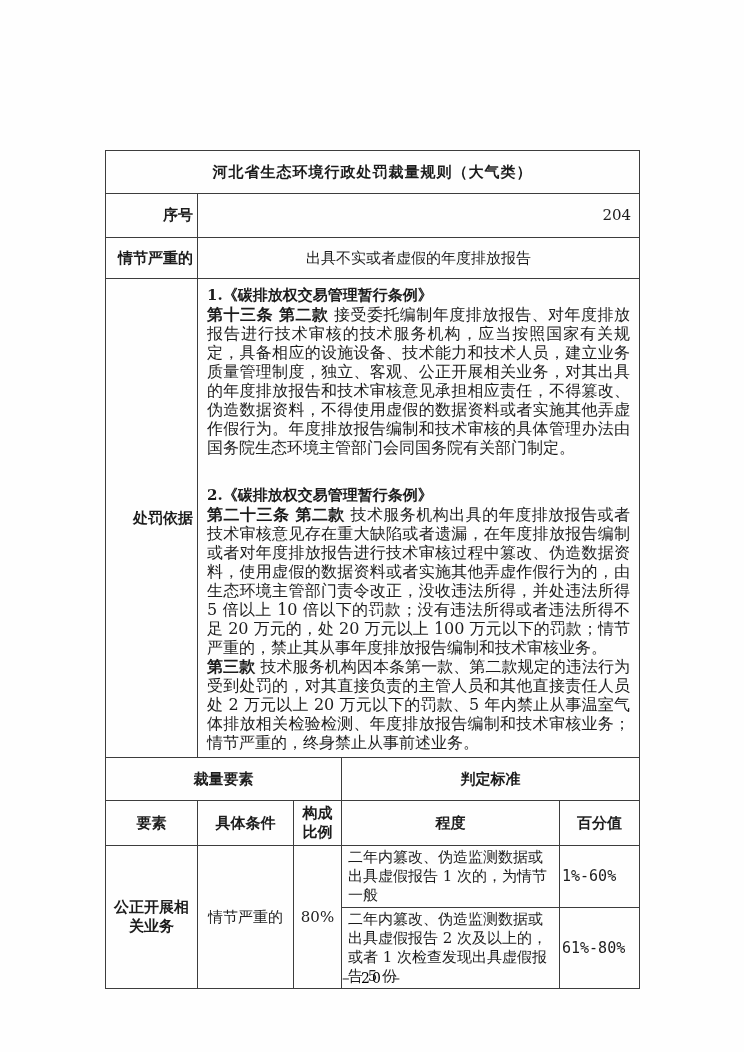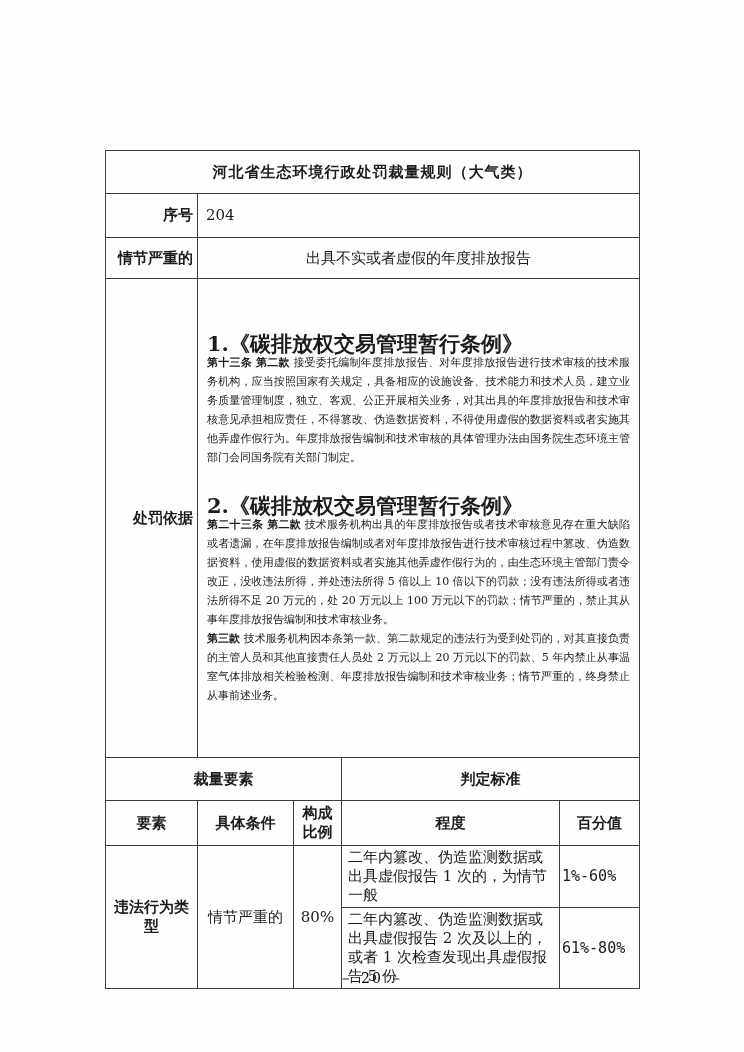--- a/index.html
+++ b/index.html
@@ -38,39 +38,39 @@
     padding: 2px 4px;
   }
   td.label-cell {
     text-align: right;
     font-weight: bold;
     font-size: 15px;
     padding: 4px;
   }
   td.serial-value {
     height: 44px;
-    text-align: left;
+    text-align: right;
     font-size: 13px;
     padding: 4px 8px;
   }
   td.violation-value {
     height: 41px;
     text-align: center;
     padding: 4px 10px;
     font-size: 15px;
   }
   td.basis-cell {
     height: 479px;
     vertical-align: top;
     padding: 6px 9px 4px 9px;
     text-align: justify;
   }
   .basis-item-first { margin-bottom: 29px; }
-  .basis-heading { font-weight: bold; font-size: 21px; line-height: 19px; }
-  .basis-para { font-size: 11px; line-height: 19px; }
+  .basis-heading { font-weight: bold; font-size: 15px; line-height: 19px; }
+  .basis-para { font-size: 16px; line-height: 19px; }
   .clause { font-weight: bold; }
   td.group-header {
     height: 43px;
     text-align: center;
     font-weight: bold;
     font-size: 16px;
     padding: 2px;
   }
   td.col-header {
     height: 45px;
@@ -177,21 +177,21 @@
 
     <tr>
       <td class="col-header">要素</td>
       <td class="col-header">具体条件</td>
       <td class="col-header">构成比例</td>
       <td class="col-header">程度</td>
       <td class="col-header">百分值</td>
     </tr>
 
     <tr>
-      <td class="factor-cell" rowspan="2">违法行为类型</td>
+      <td class="factor-cell" rowspan="2">公正开展相关业务</td>
       <td class="condition-cell" rowspan="2">情节严重的</td>
       <td class="ratio-cell" rowspan="2">80%</td>
       <td class="degree-cell degree-row-1">二年内篡改、伪造监测数据或出具虚假报告 1 次的，为情节一般</td>
       <td class="percent-cell">1%-60%</td>
     </tr>
 
     <tr>
       <td class="degree-cell degree-row-2">二年内篡改、伪造监测数据或出具虚假报告 2 次及以上的，或者 1 次检查发现出具虚假报告 5 份</td>
       <td class="percent-cell">61%-80%</td>
     </tr>

